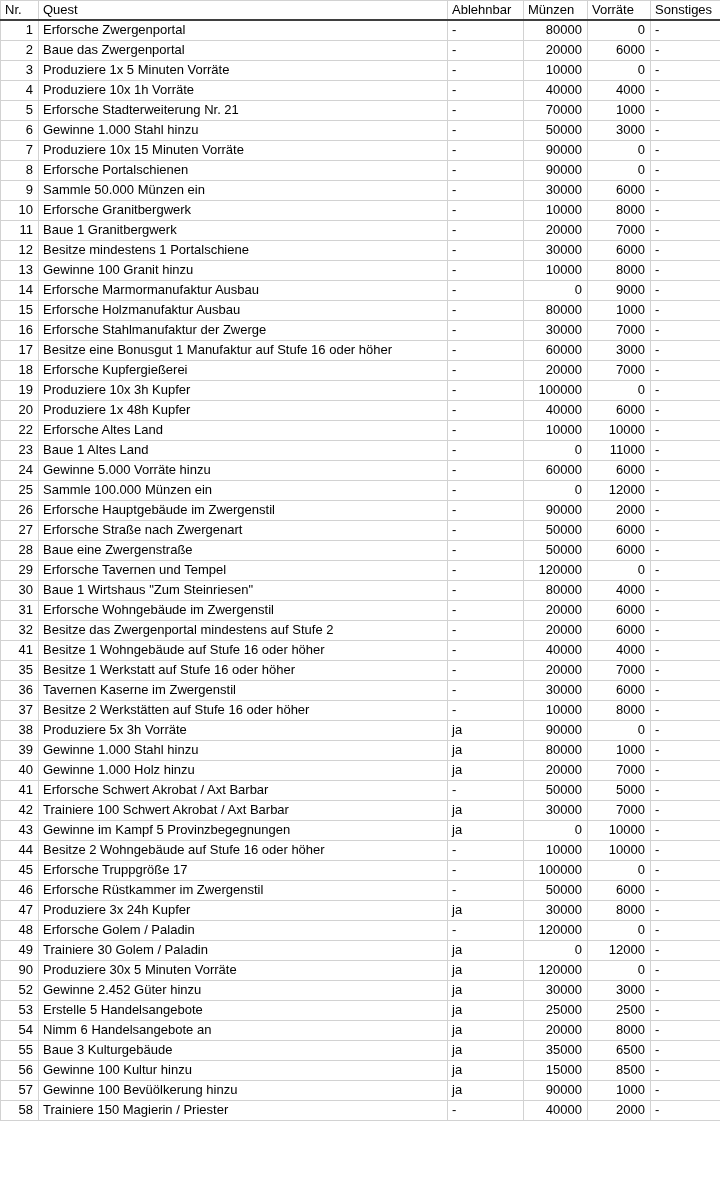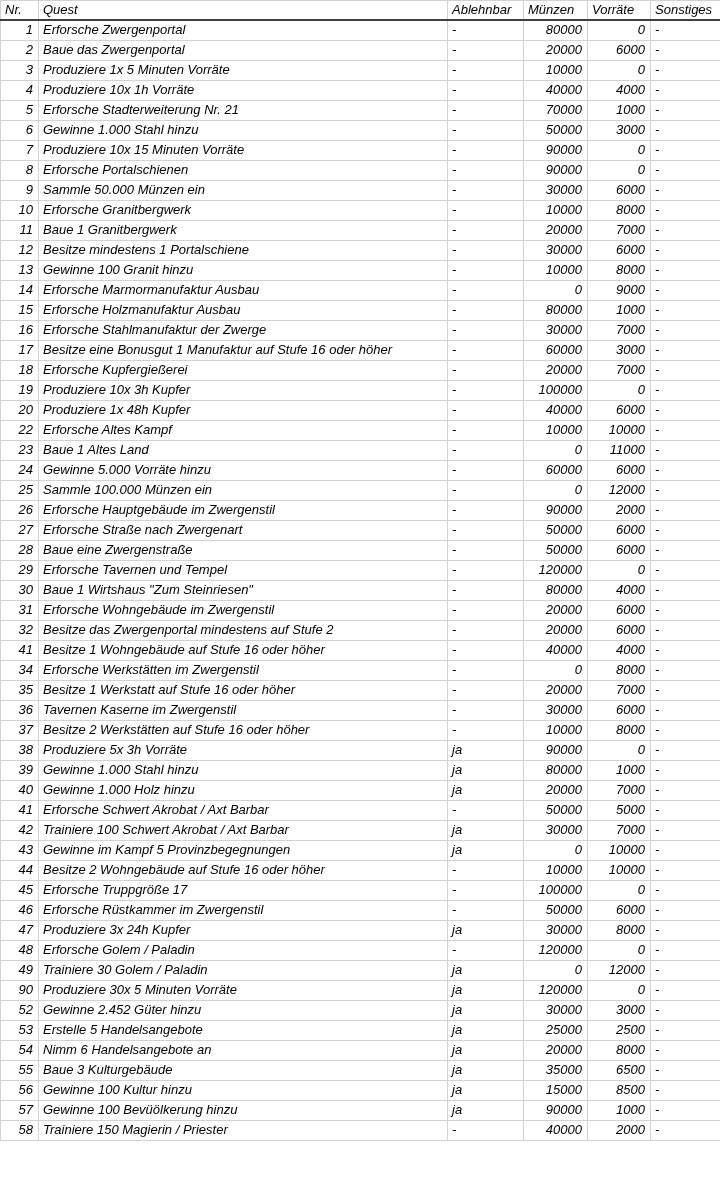--- a/index.html
+++ b/index.html
@@ -7,21 +7,20 @@
   body {
     width: 720px;
     font-family: "Liberation Sans", sans-serif;
     font-size: 13px;
     color: #000000;
   }
   table.quest-table {
     border-collapse: collapse;
     table-layout: fixed;
     width: 720px;
-    font-style: italic;
   }
   .quest-table th, .quest-table td {
     border: 1px solid #d2d2d2;
     height: 20px;
     line-height: 18px;
     padding: 0 4px 0 4px;
     overflow: hidden;
     white-space: nowrap;
     text-align: left;
     font-weight: normal;
@@ -214,21 +213,21 @@
       <tr>
     <td class="num">20</td>
     <td>Produziere 1x 48h Kupfer</td>
     <td>-</td>
     <td class="num">40000</td>
     <td class="num">6000</td>
     <td>-</td>
   </tr>
       <tr>
     <td class="num">22</td>
-    <td>Erforsche Altes Kampf</td>
+    <td>Erforsche Altes Land</td>
     <td>-</td>
     <td class="num">10000</td>
     <td class="num">10000</td>
     <td>-</td>
   </tr>
       <tr>
     <td class="num">23</td>
     <td>Baue 1 Altes Land</td>
     <td>-</td>
     <td class="num">0</td>
@@ -306,28 +305,20 @@
     <td class="num">20000</td>
     <td class="num">6000</td>
     <td>-</td>
   </tr>
       <tr>
     <td class="num">41</td>
     <td>Besitze 1 Wohngebäude auf Stufe 16 oder höher</td>
     <td>-</td>
     <td class="num">40000</td>
     <td class="num">4000</td>
-    <td>-</td>
-  </tr>
-      <tr>
-    <td class="num">34</td>
-    <td>Erforsche Werkstätten im Zwergenstil</td>
-    <td>-</td>
-    <td class="num">0</td>
-    <td class="num">8000</td>
     <td>-</td>
   </tr>
       <tr>
     <td class="num">35</td>
     <td>Besitze 1 Werkstatt auf Stufe 16 oder höher</td>
     <td>-</td>
     <td class="num">20000</td>
     <td class="num">7000</td>
     <td>-</td>
   </tr>

